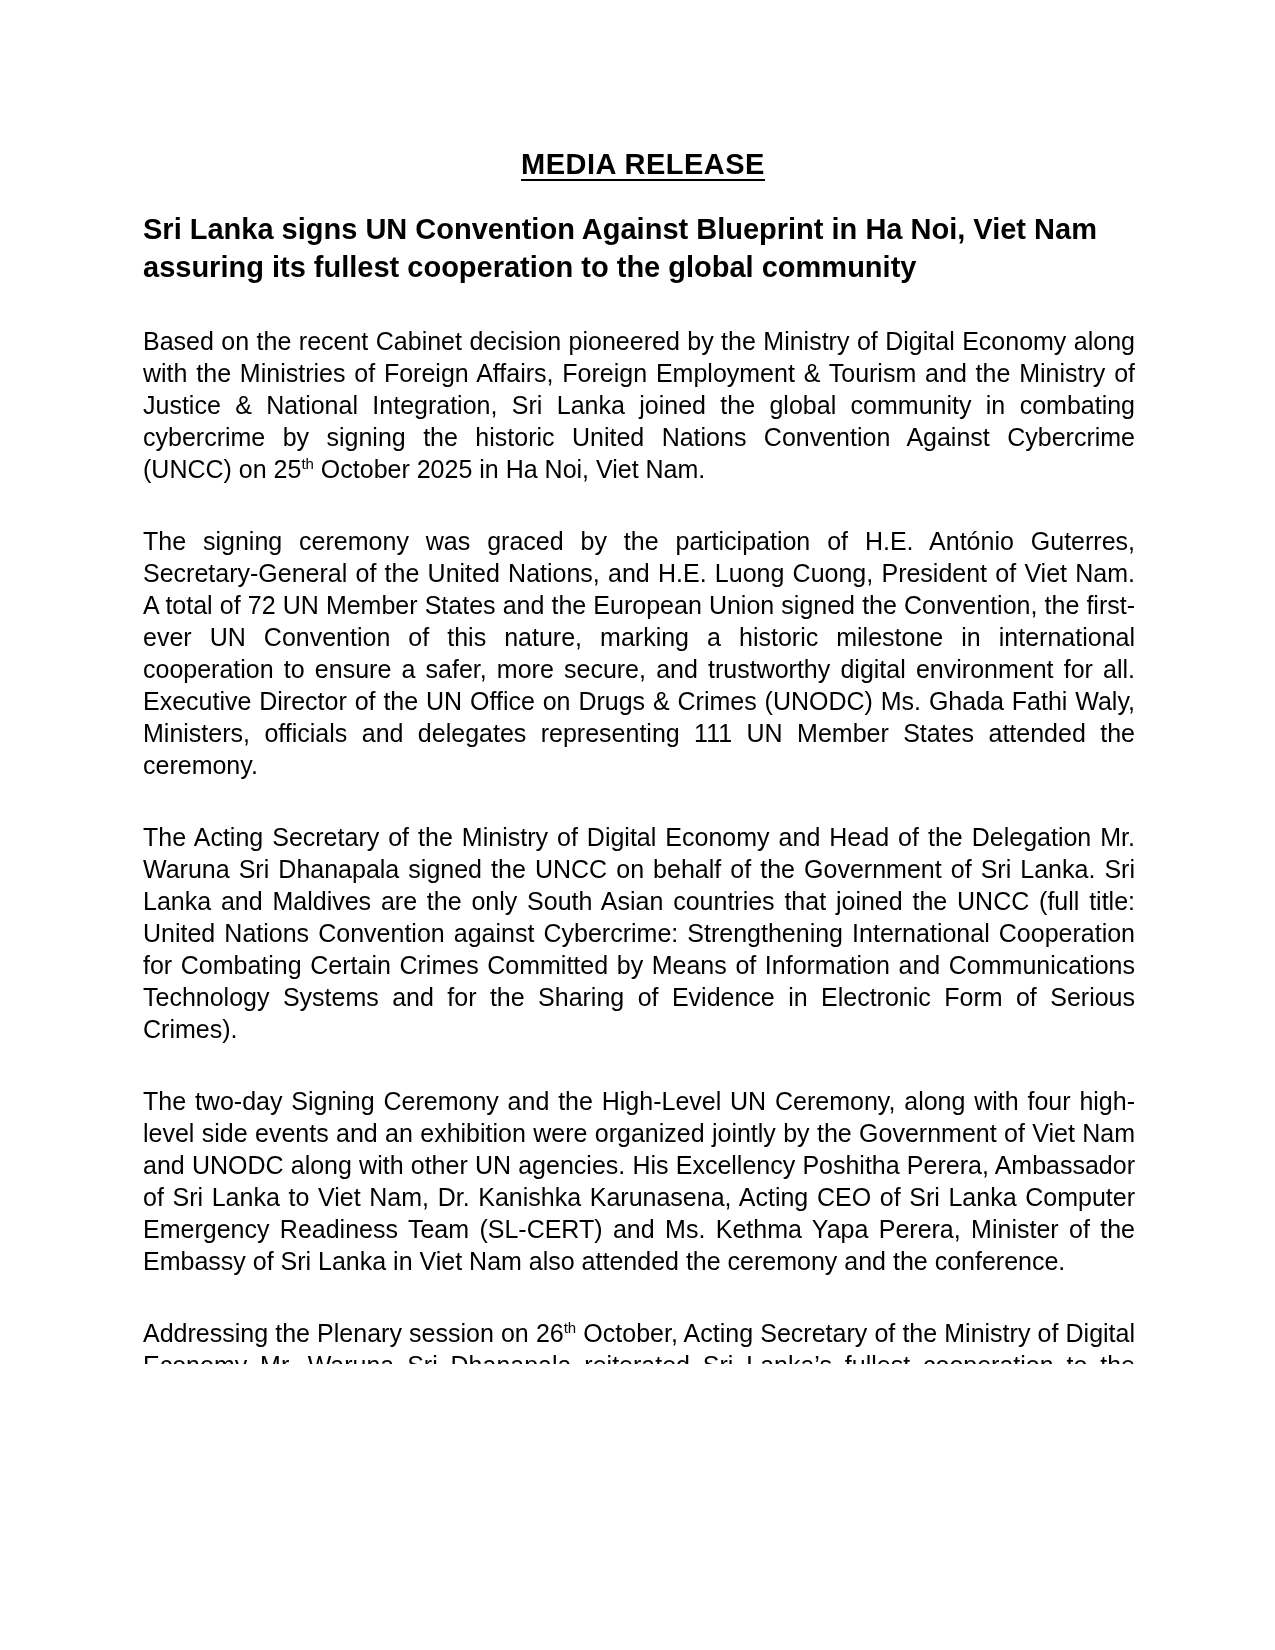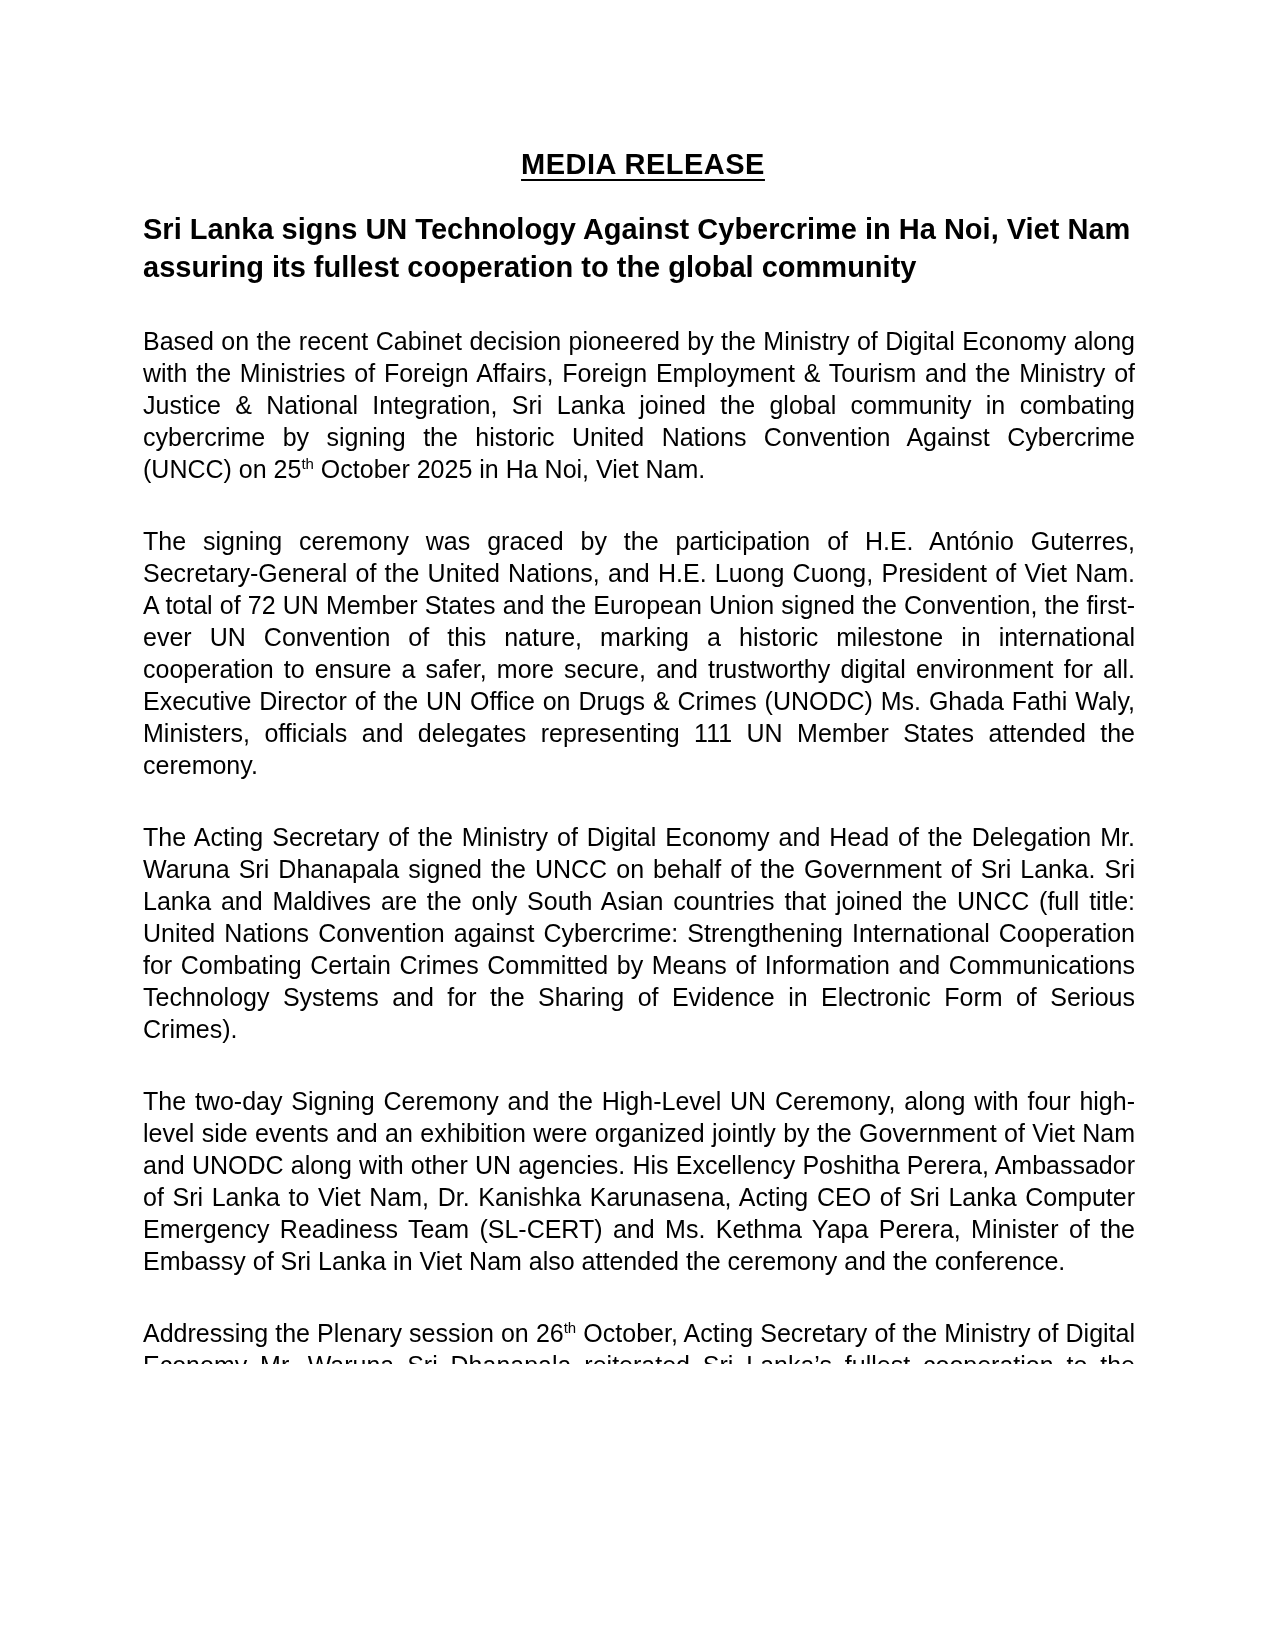--- a/index.html
+++ b/index.html
@@ -54,21 +54,21 @@
   }
 </style>
 </head>
 <body>
 
 <div class="page">
   <div class="mr-header">
     <span class="underlined">MEDIA RELEASE</span>
   </div>
 
-  <h1 class="doc-title">Sri Lanka signs UN Technology Against Cybercrime in Ha Noi, Viet Nam assuring its fullest cooperation to the global community</h1>
+  <h1 class="doc-title">Sri Lanka signs UN Convention Against Blueprint in Ha Noi, Viet Nam assuring its fullest cooperation to the global community</h1>
 
   <div id="paragraphs">
       <p class="body-para"><span>Based on the recent Cabinet decision pioneered by the Ministry of Digital Economy along with the Ministries of Foreign Affairs, Foreign Employment &amp; Tourism and the Ministry of Justice &amp; National Integration, Sri Lanka joined the global community in combating cybercrime by signing the historic United Nations Convention Against Cybercrime (UNCC) on 25</span><sup>th</sup><span> October 2025 in Ha Noi, Viet Nam.</span></p>
       <p class="body-para"><span>The signing ceremony was graced by the participation of H.E. António Guterres, Secretary-General of the United Nations, and H.E. Luong Cuong, President of Viet Nam. A total of 72 UN Member States and the European Union signed the Convention, the first-ever UN Convention of this nature, marking a historic milestone in international cooperation to ensure a safer, more secure, and trustworthy digital environment for all. Executive Director of the UN Office on Drugs &amp; Crimes (UNODC) Ms. Ghada Fathi Waly, Ministers, officials and delegates representing 111 UN Member States attended the ceremony.</span></p>
       <p class="body-para"><span>The Acting Secretary of the Ministry of Digital Economy and Head of the Delegation Mr. Waruna Sri Dhanapala signed the UNCC on behalf of the Government of Sri Lanka. Sri Lanka and Maldives are the only South Asian countries that joined the UNCC (full title: United Nations Convention against Cybercrime: Strengthening International Cooperation for Combating Certain Crimes Committed by Means of Information and Communications Technology Systems and for the Sharing of Evidence in Electronic Form of Serious Crimes).</span></p>
       <p class="body-para"><span>The two-day Signing Ceremony and the High-Level UN Ceremony, along with four high-level side events and an exhibition were organized jointly by the Government of Viet Nam and UNODC along with other UN agencies. His Excellency Poshitha Perera, Ambassador of Sri Lanka to Viet Nam, Dr. Kanishka Karunasena, Acting CEO of Sri Lanka Computer Emergency Readiness Team (SL-CERT) and Ms. Kethma Yapa Perera, Minister of the Embassy of Sri Lanka in Viet Nam also attended the ceremony and the conference.</span></p>
       <p class="body-para justify-last"><span>Addressing the Plenary session on 26</span><sup>th</sup><span> October, Acting Secretary of the Ministry of Digital Economy Mr. Waruna Sri Dhanapala reiterated Sri Lanka’s fullest cooperation to the global community and readiness to collaborate with the United Nations system in implementing the UNCC supported by a strong domestic level mechanism aligning with the Digital Economy Blueprint and the National Cyber Protection Strategy of Sri Lanka</span></p>
     </div>
 </div>
 

